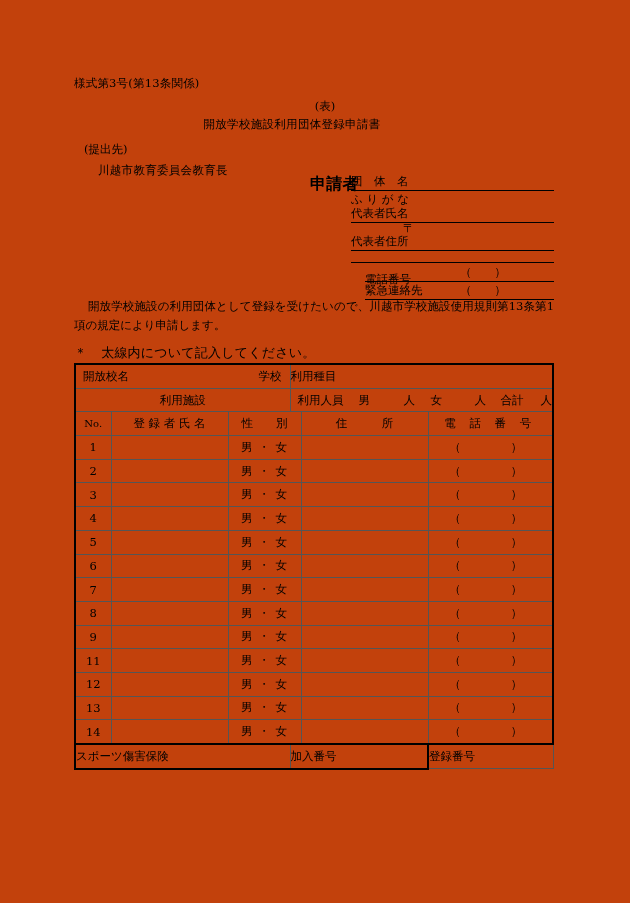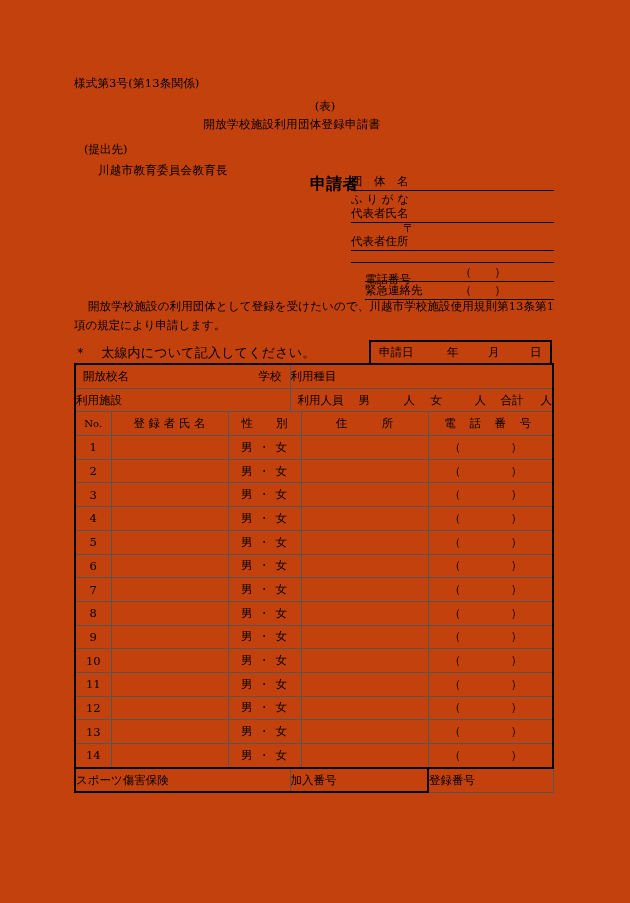--- a/index.html
+++ b/index.html
@@ -155,21 +155,21 @@
   
   .thick-l { border-left: 2px solid #000 !important; }
   .thick-r { border-right: 2px solid #000 !important; }
   .thick-t { border-top: 2px solid #000 !important; }
   .thick-b { border-bottom: 2px solid #000 !important; }
 
   .cell-pad { padding-left: 7px; }
   .c-center { text-align: center; }
 
   .hdr-row td { height: 24px; }
-  .two-up td { height: 24px; }
+  .two-up td { height: 24px; text-align: center; }
 
   .school-cell {
     position: relative;
   }
   .school-cell .lft { position: absolute; left: 7px; top: 4px; }
   .school-cell .rgt { position: absolute; right: 8px; top: 4px; margin-left: 16px; }
 
   .people-cell { position: relative; }
   .people-cell span { position: absolute; top: 4px; }
   .p0 { left: 7px; }
@@ -224,26 +224,20 @@
   <div class="app-line" style="left:365px; top:283px;">緊急連絡先</div>
   <div class="app-line" style="left:460px; top:283px;">（　　）</div>
   <div class="rule" style="left:365px; top:299px; width:189px;"></div>
 
   <div class="para">開放学校施設の利用団体として登録を受けたいので、川越市学校施設使用規則第13条第1項の規定により申請します。</div>
 
   <div class="note">
     <span class="star">＊</span><span>太線内について記入してください。</span>
   </div>
 
-  <div class="date-box">
-    <span class="d-lbl">申請日</span>
-    <span class="d-y">年</span>
-    <span class="d-m">月</span>
-    <span class="d-d">日</span>
-  </div>
 
   <div class="tbl-wrap">
     <table class="main">
       <colgroup>
         <col style="width:36px">
         <col style="width:117px">
         <col style="width:62px">
         <col style="width:11px">
         <col style="width:127px">
         <col style="width:125px">
@@ -333,27 +327,20 @@
           <td class="thick-r phone-paren">（　　）</td>
         </tr>
         <tr>
           <td class="thick-l c-center">9</td>
           <td></td>
           <td colspan="2" class="gender">男 ・ 女</td>
           <td></td>
           <td class="thick-r phone-paren">（　　）</td>
         </tr>
         <tr>
-          <td class="thick-l c-center">10</td>
-          <td></td>
-          <td colspan="2" class="gender">男 ・ 女</td>
-          <td></td>
-          <td class="thick-r phone-paren">（　　）</td>
-        </tr>
-        <tr>
           <td class="thick-l c-center">11</td>
           <td></td>
           <td colspan="2" class="gender">男 ・ 女</td>
           <td></td>
           <td class="thick-r phone-paren">（　　）</td>
         </tr>
         <tr>
           <td class="thick-l c-center">12</td>
           <td></td>
           <td colspan="2" class="gender">男 ・ 女</td>

